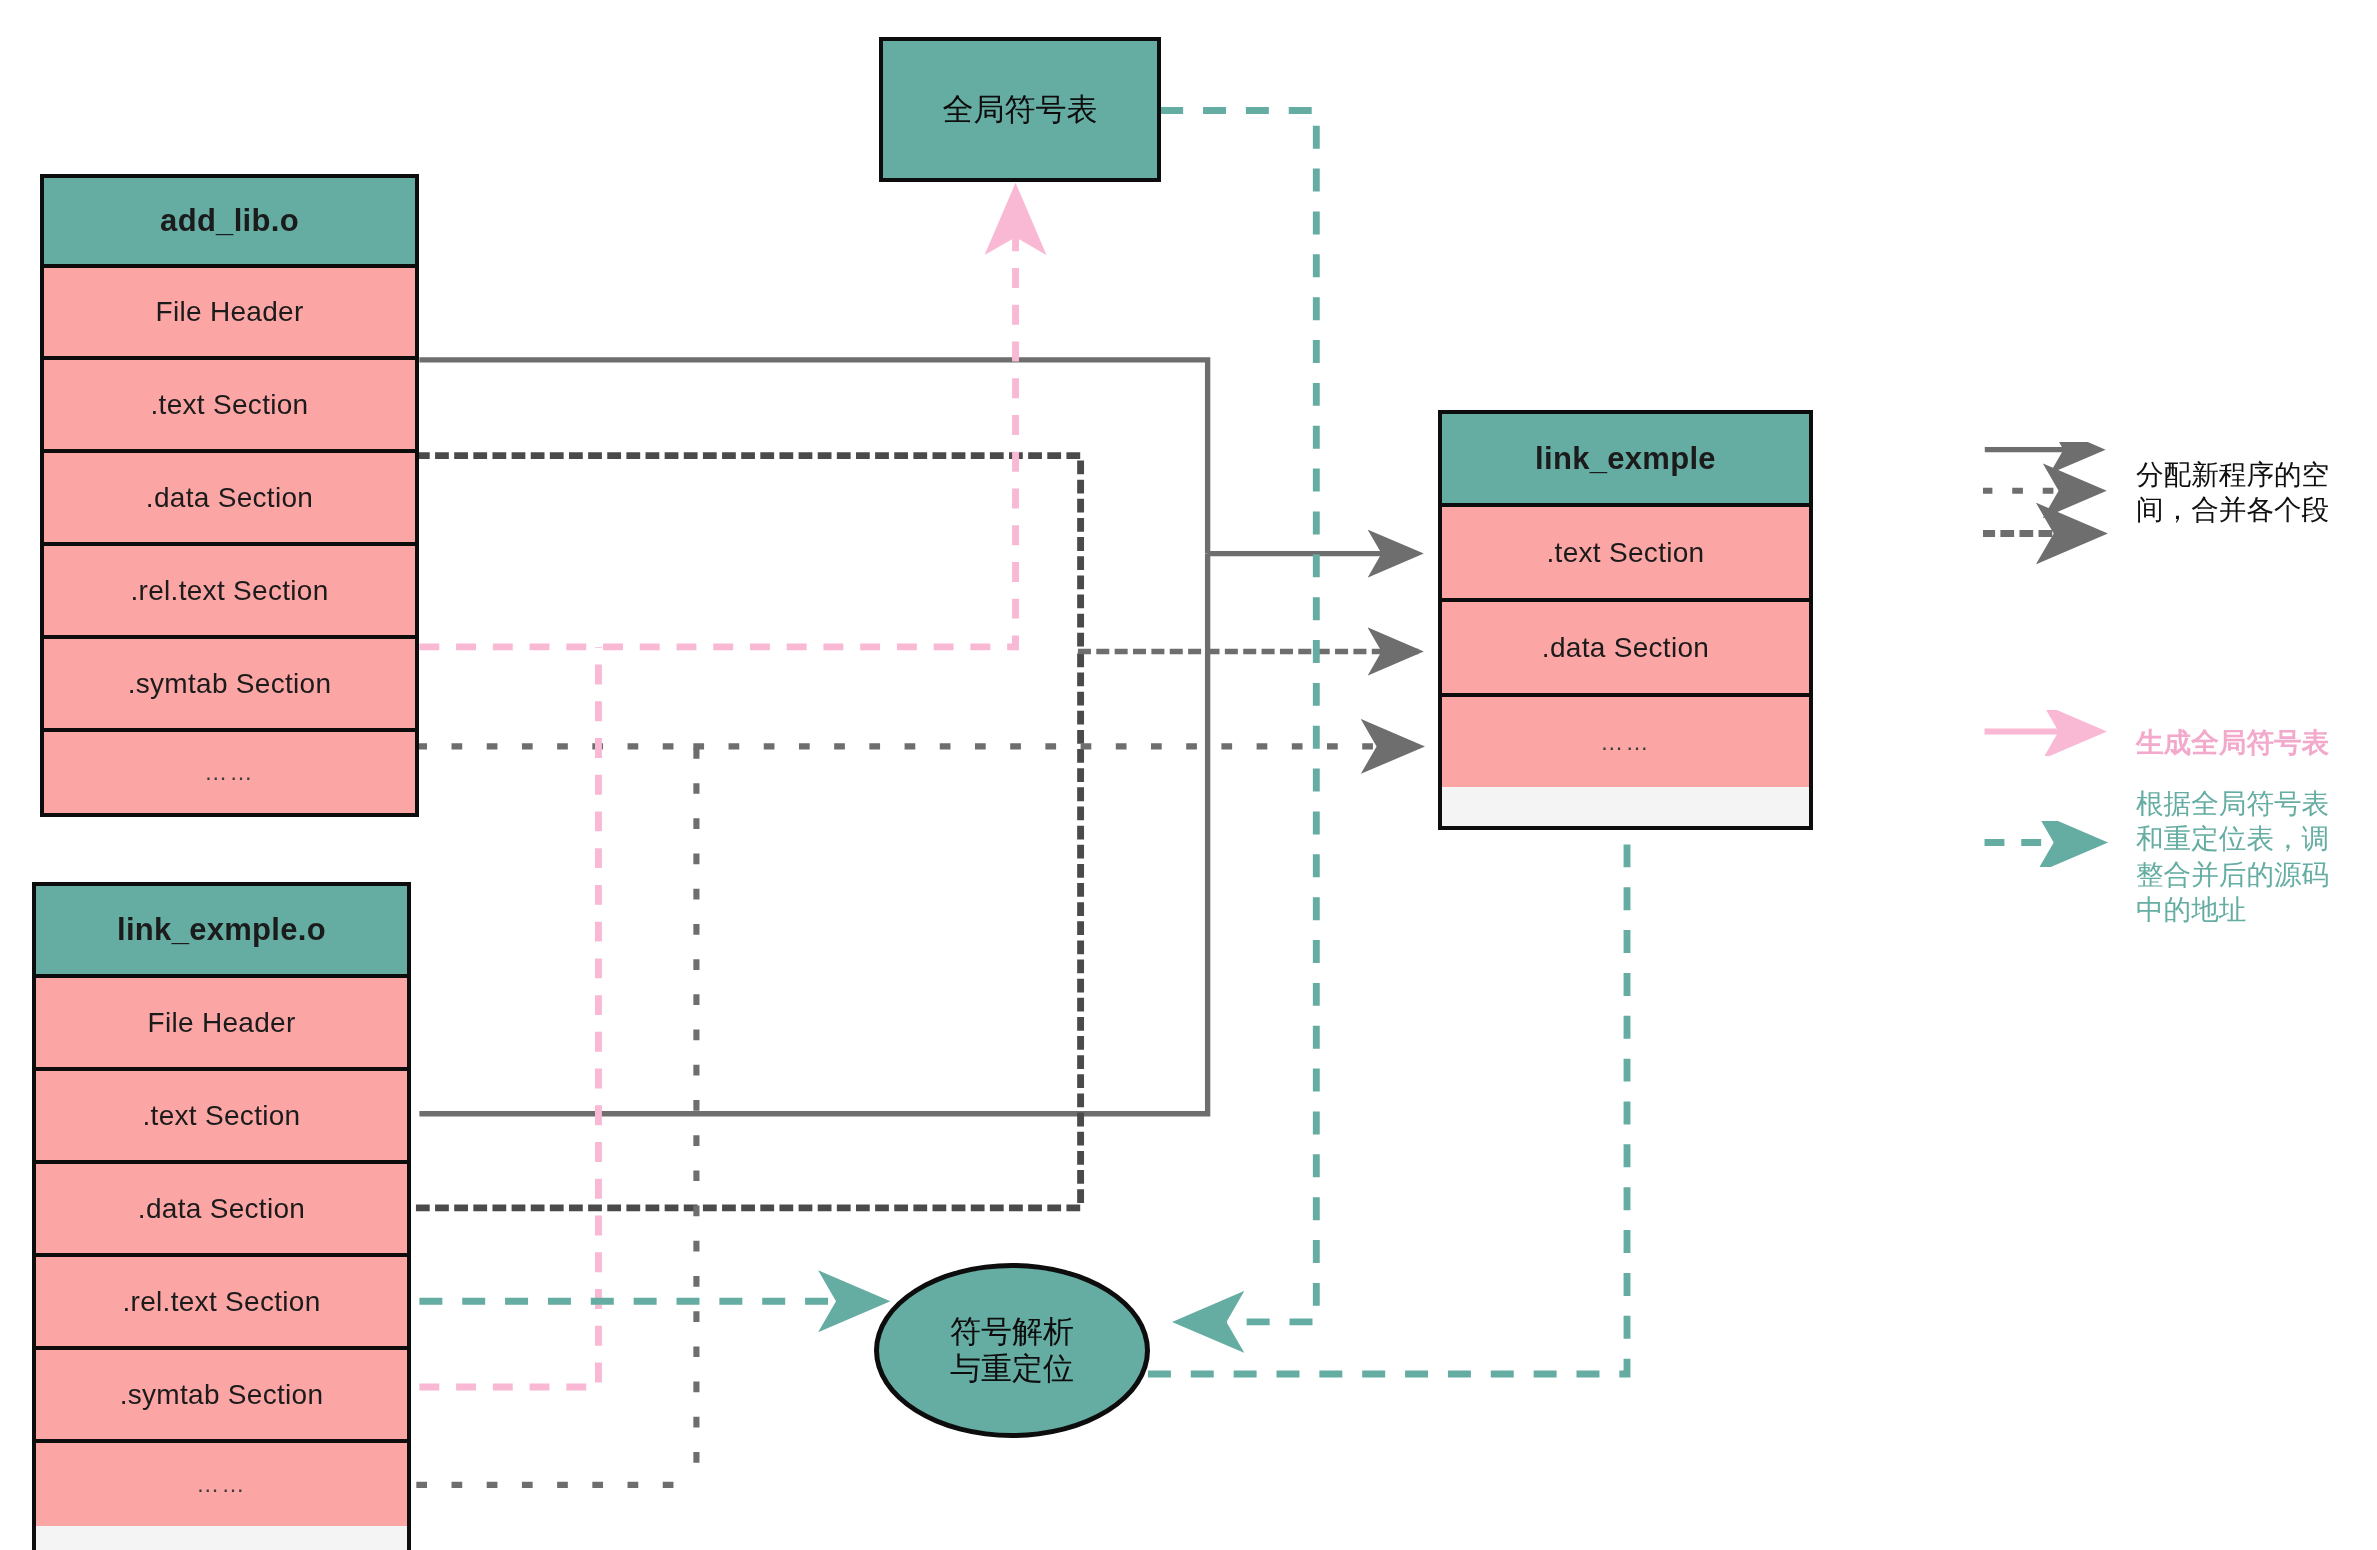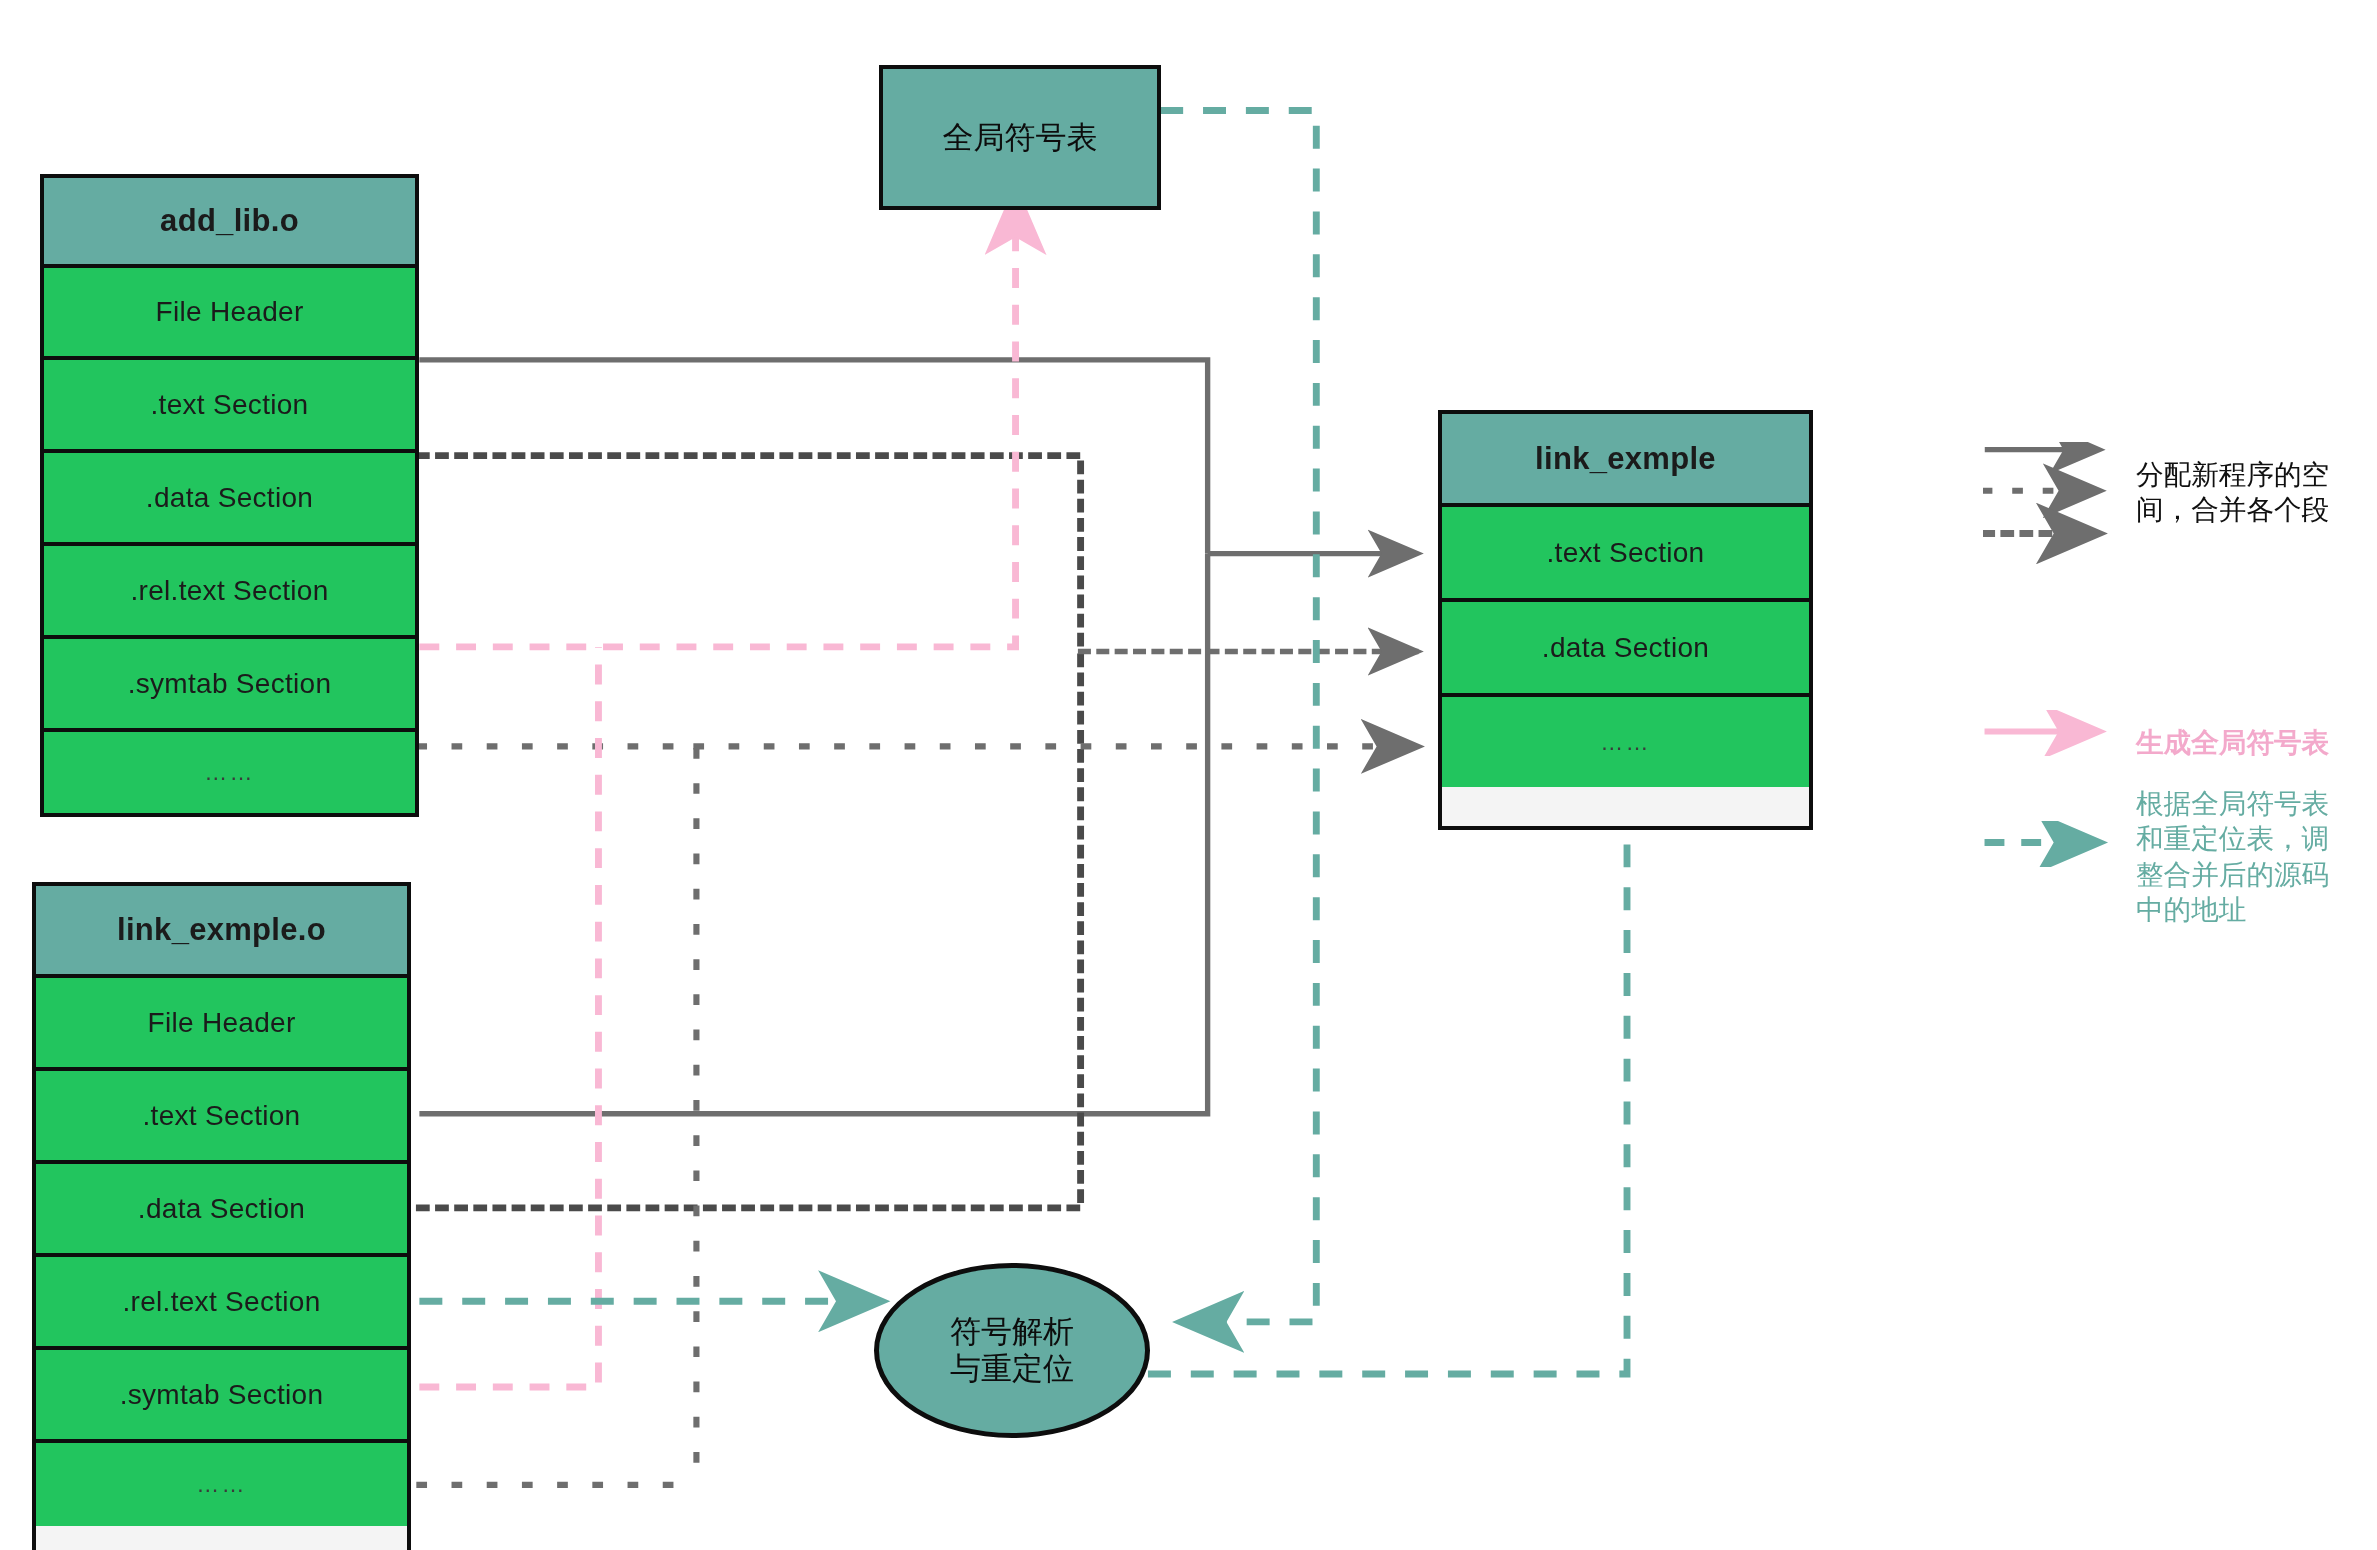--- a/index.html
+++ b/index.html
@@ -14,21 +14,21 @@
   .objtable{
     position:absolute;
     border:4.6px solid #0d0d0d;
     box-sizing:border-box;
     background:#f4f4f4;
   }
   .objtable .row{
     box-sizing:border-box;
     border-bottom:4.6px solid #0d0d0d;
     display:flex;align-items:center;justify-content:center;
-    background:#22c55e;
+    background:#fca5a5;
     color:#1b1b1b;
     font-size:28px;
     letter-spacing:0.3px;
   }
   .objtable .row:last-child{border-bottom:none;}
   .objtable .row.head{
     background:#65aca2;
     font-weight:bold;
     font-size:31px;
   }
@@ -36,21 +36,21 @@
     font-size:23px;color:#3a3a3a;letter-spacing:2.3px;
   }
 
   
   .gsbox{
     position:absolute;
     border:4.6px solid #0d0d0d;
     background:#65aca2;
     box-sizing:border-box;
     display:flex;align-items:center;justify-content:center;
-    font-size:31px;color:#0d0d0d;margin-top:28px;
+    font-size:31px;color:#0d0d0d;
   }
 
   
   .ellipsenode{
     position:absolute;
     border:5.4px solid #0d0d0d;
     background:#65aca2;
     border-radius:50%;
     box-sizing:border-box;
     display:flex;align-items:center;justify-content:center;

